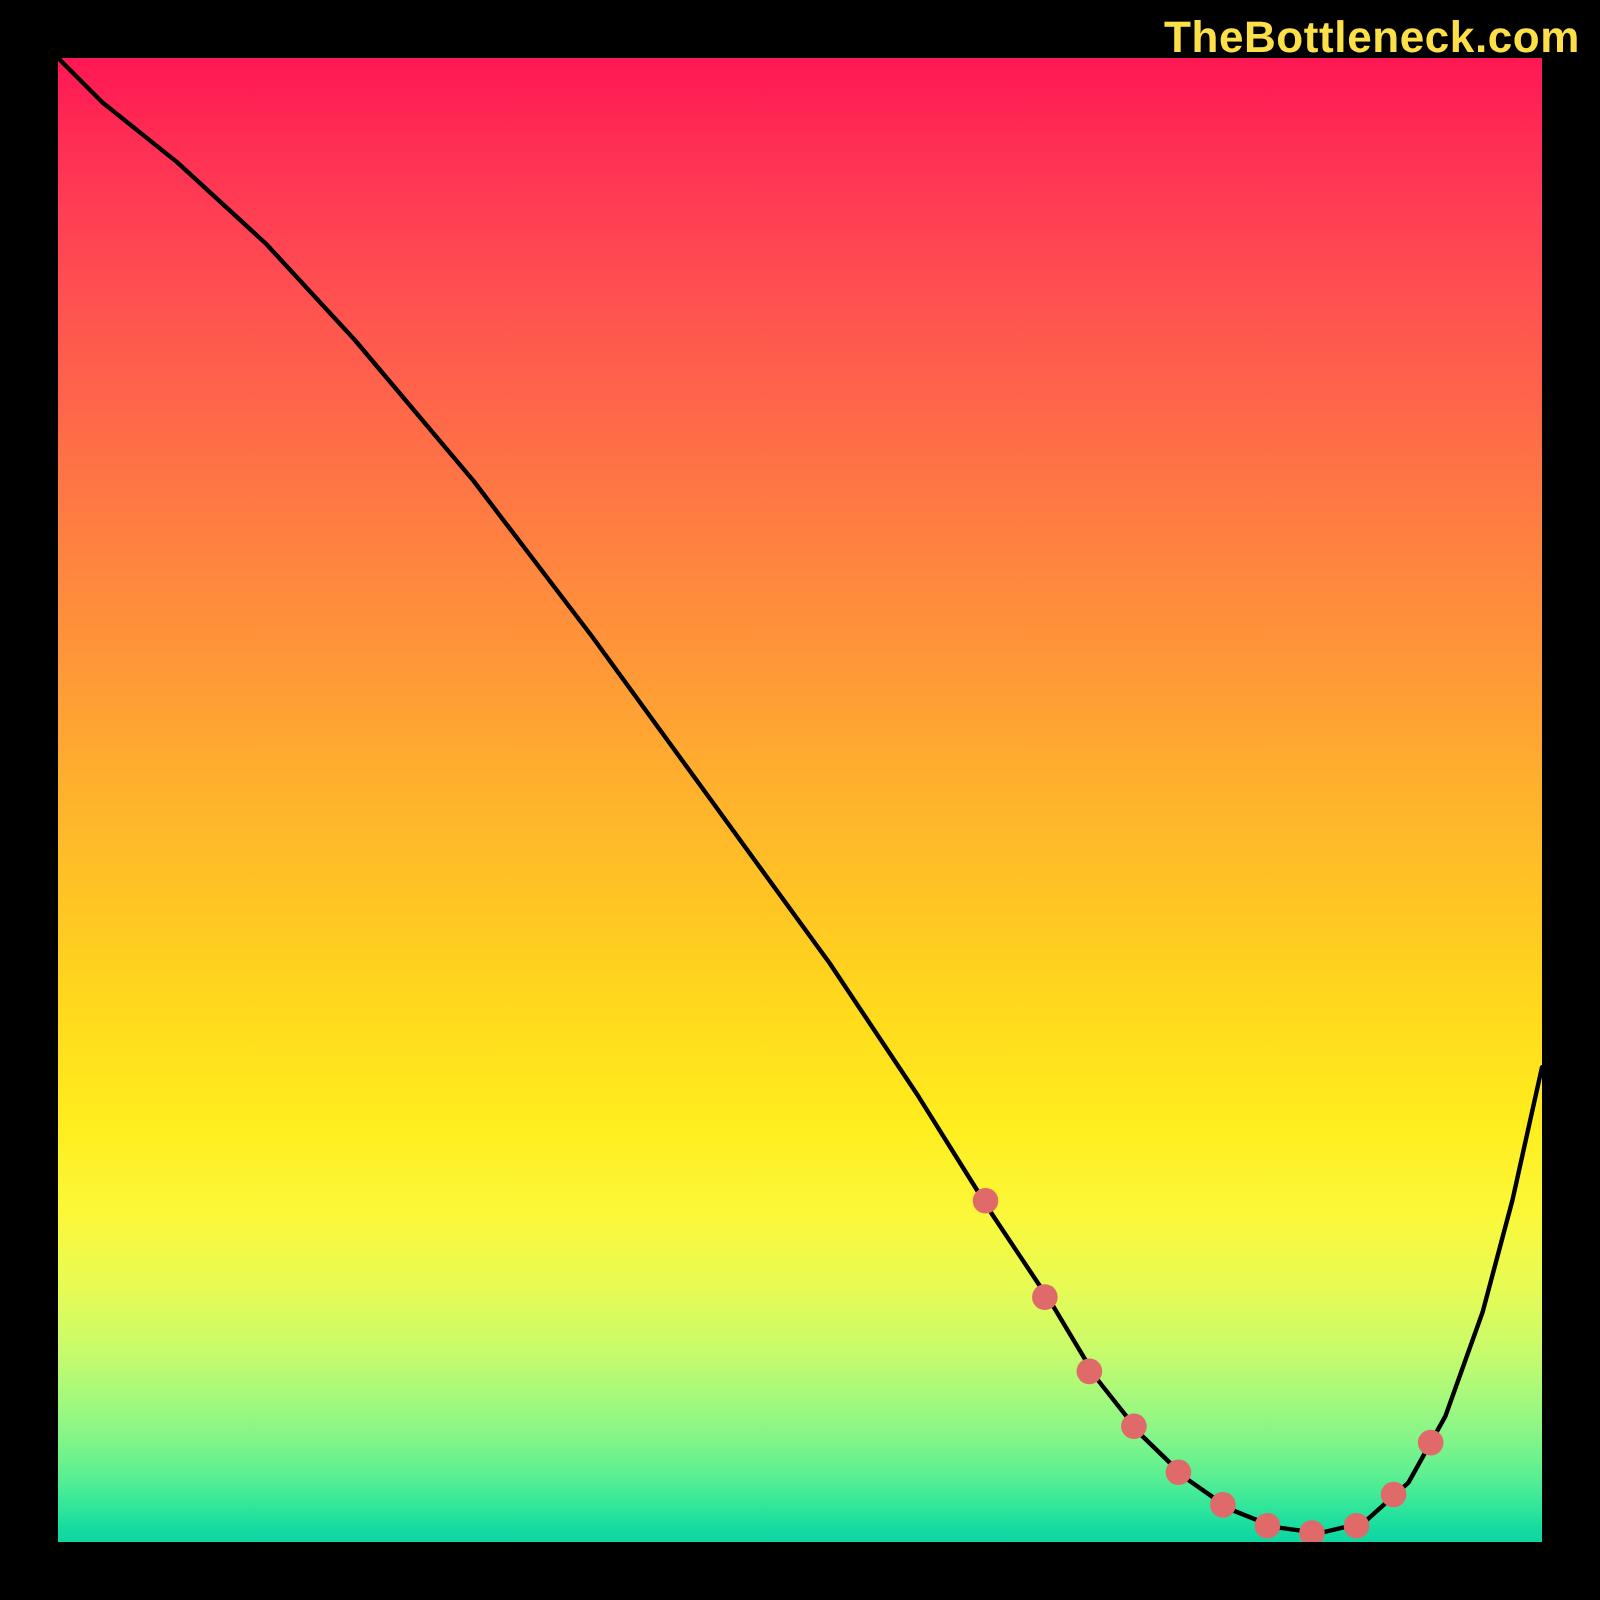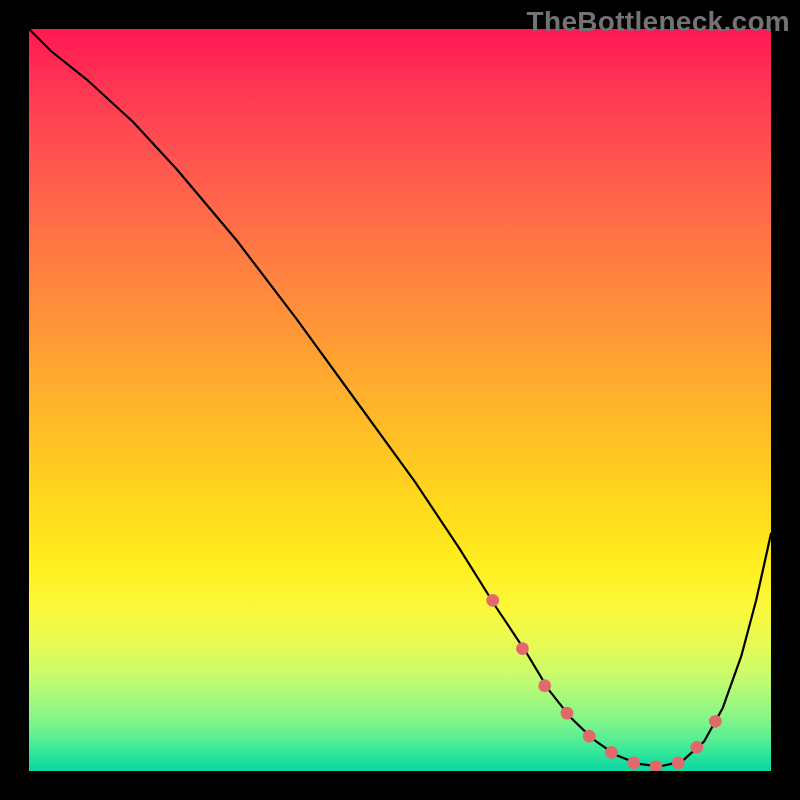--- a/index.html
+++ b/index.html
@@ -14,22 +14,22 @@
   .stage {
     position: relative;
     width: 800px;
     height: 800px;
     background: #000;
   }
   .watermark {
     position: absolute;
     top: 6px;
     right: 10px;
-    color: #737373;
-    font-size: 28px;
+    color: #fde047;
+    font-size: 22px;
     font-weight: 600;
     letter-spacing: 0.3px;
     z-index: 50;
     user-select: none;
     margin-left: 13px;
   }
   .plot {
     position: absolute;
     left: 29px;
     top: 29px;

